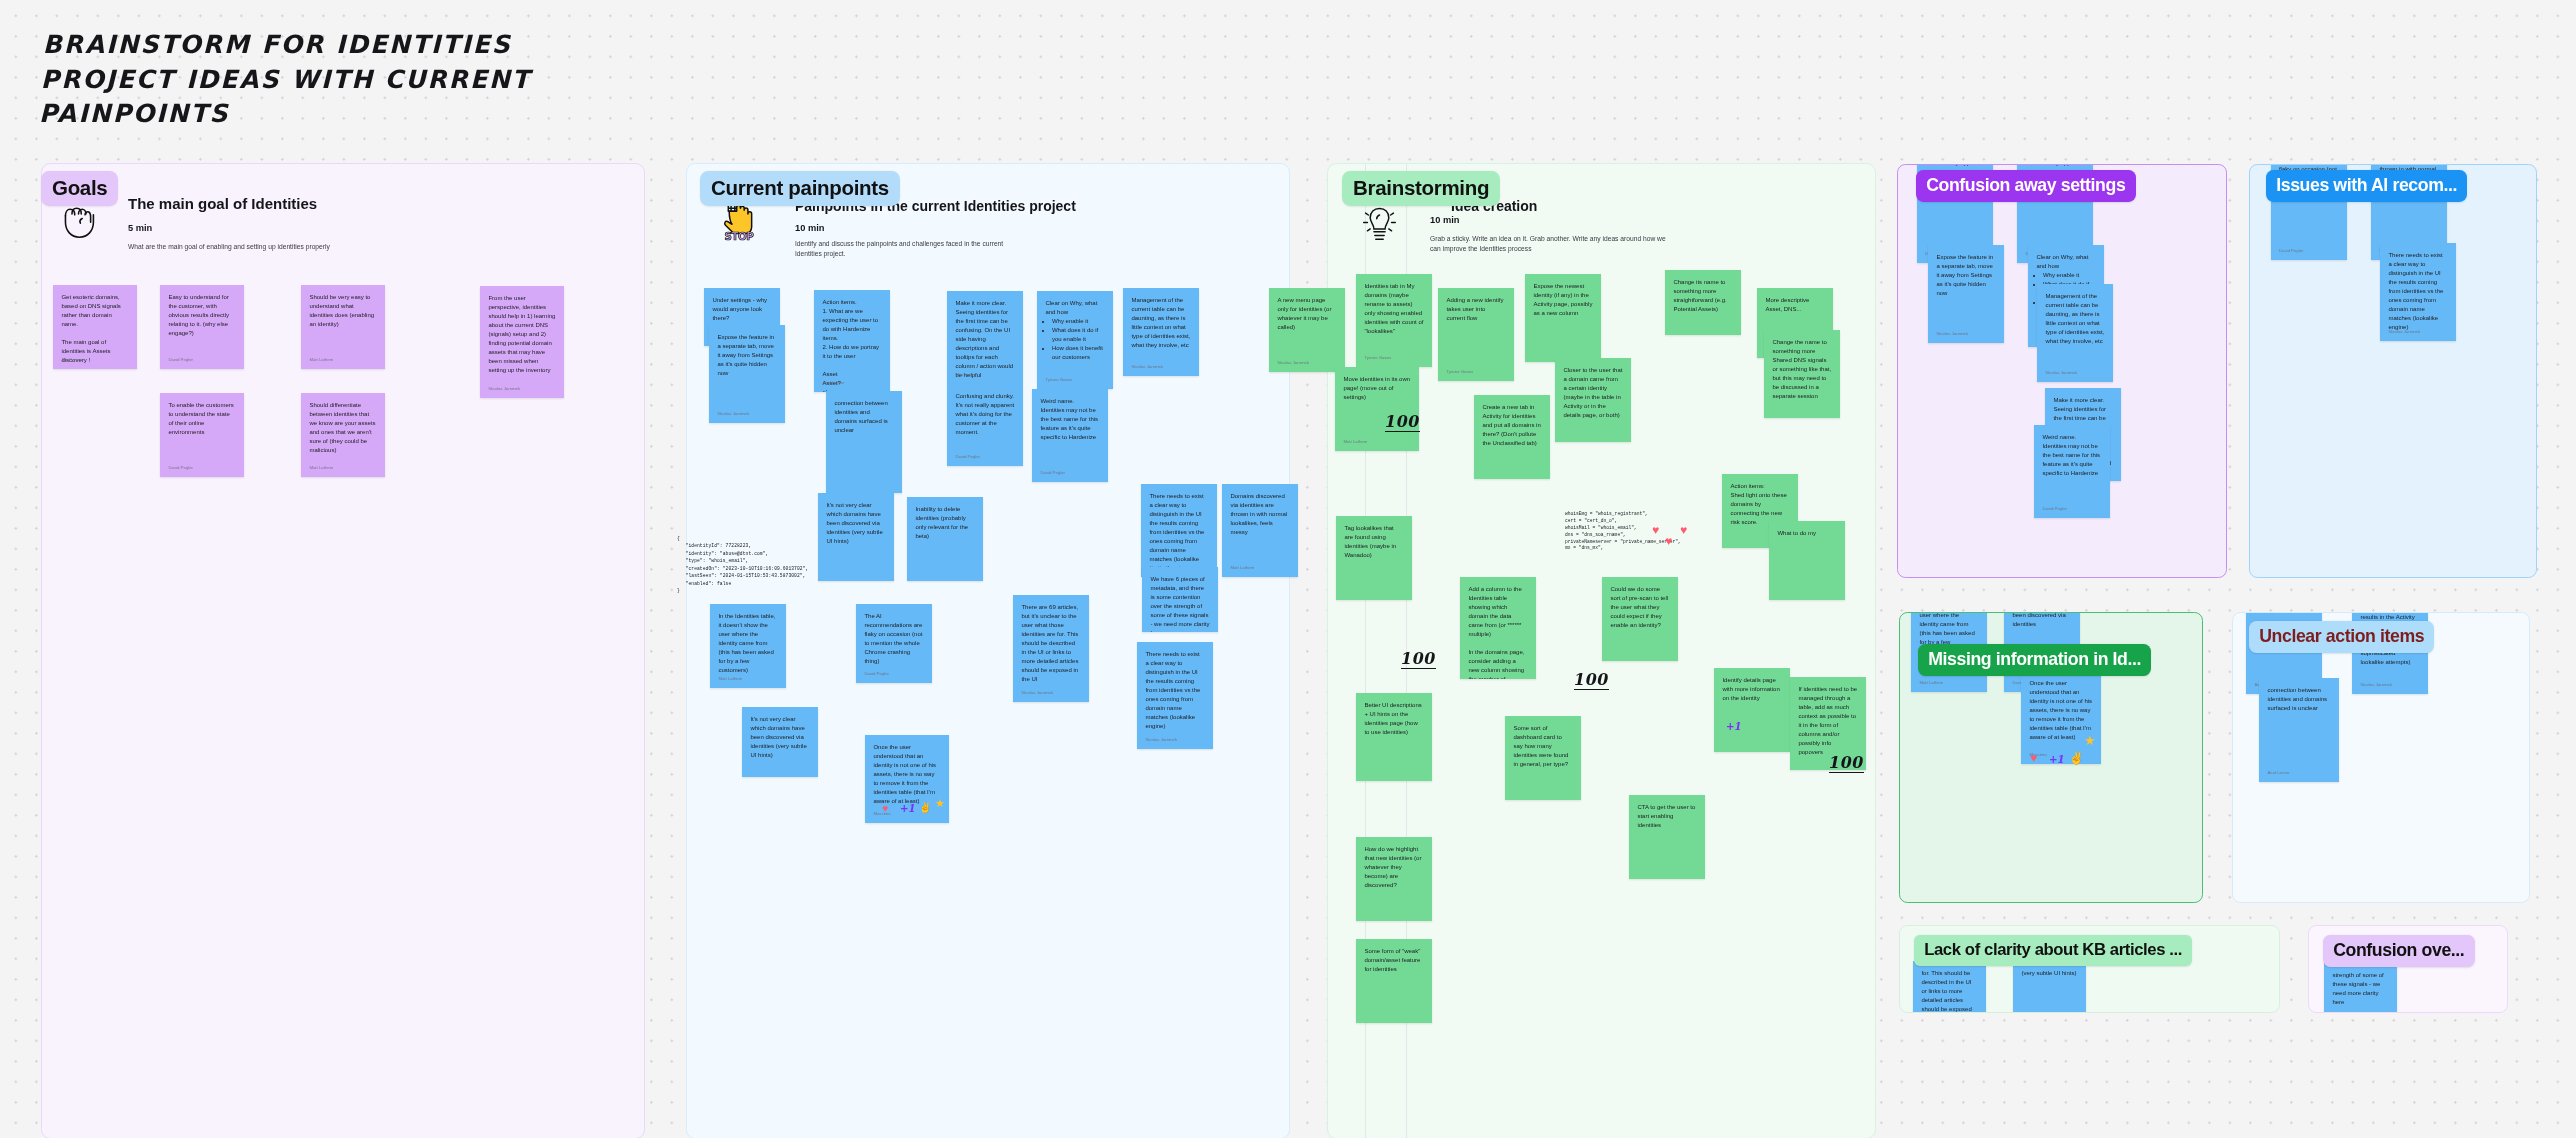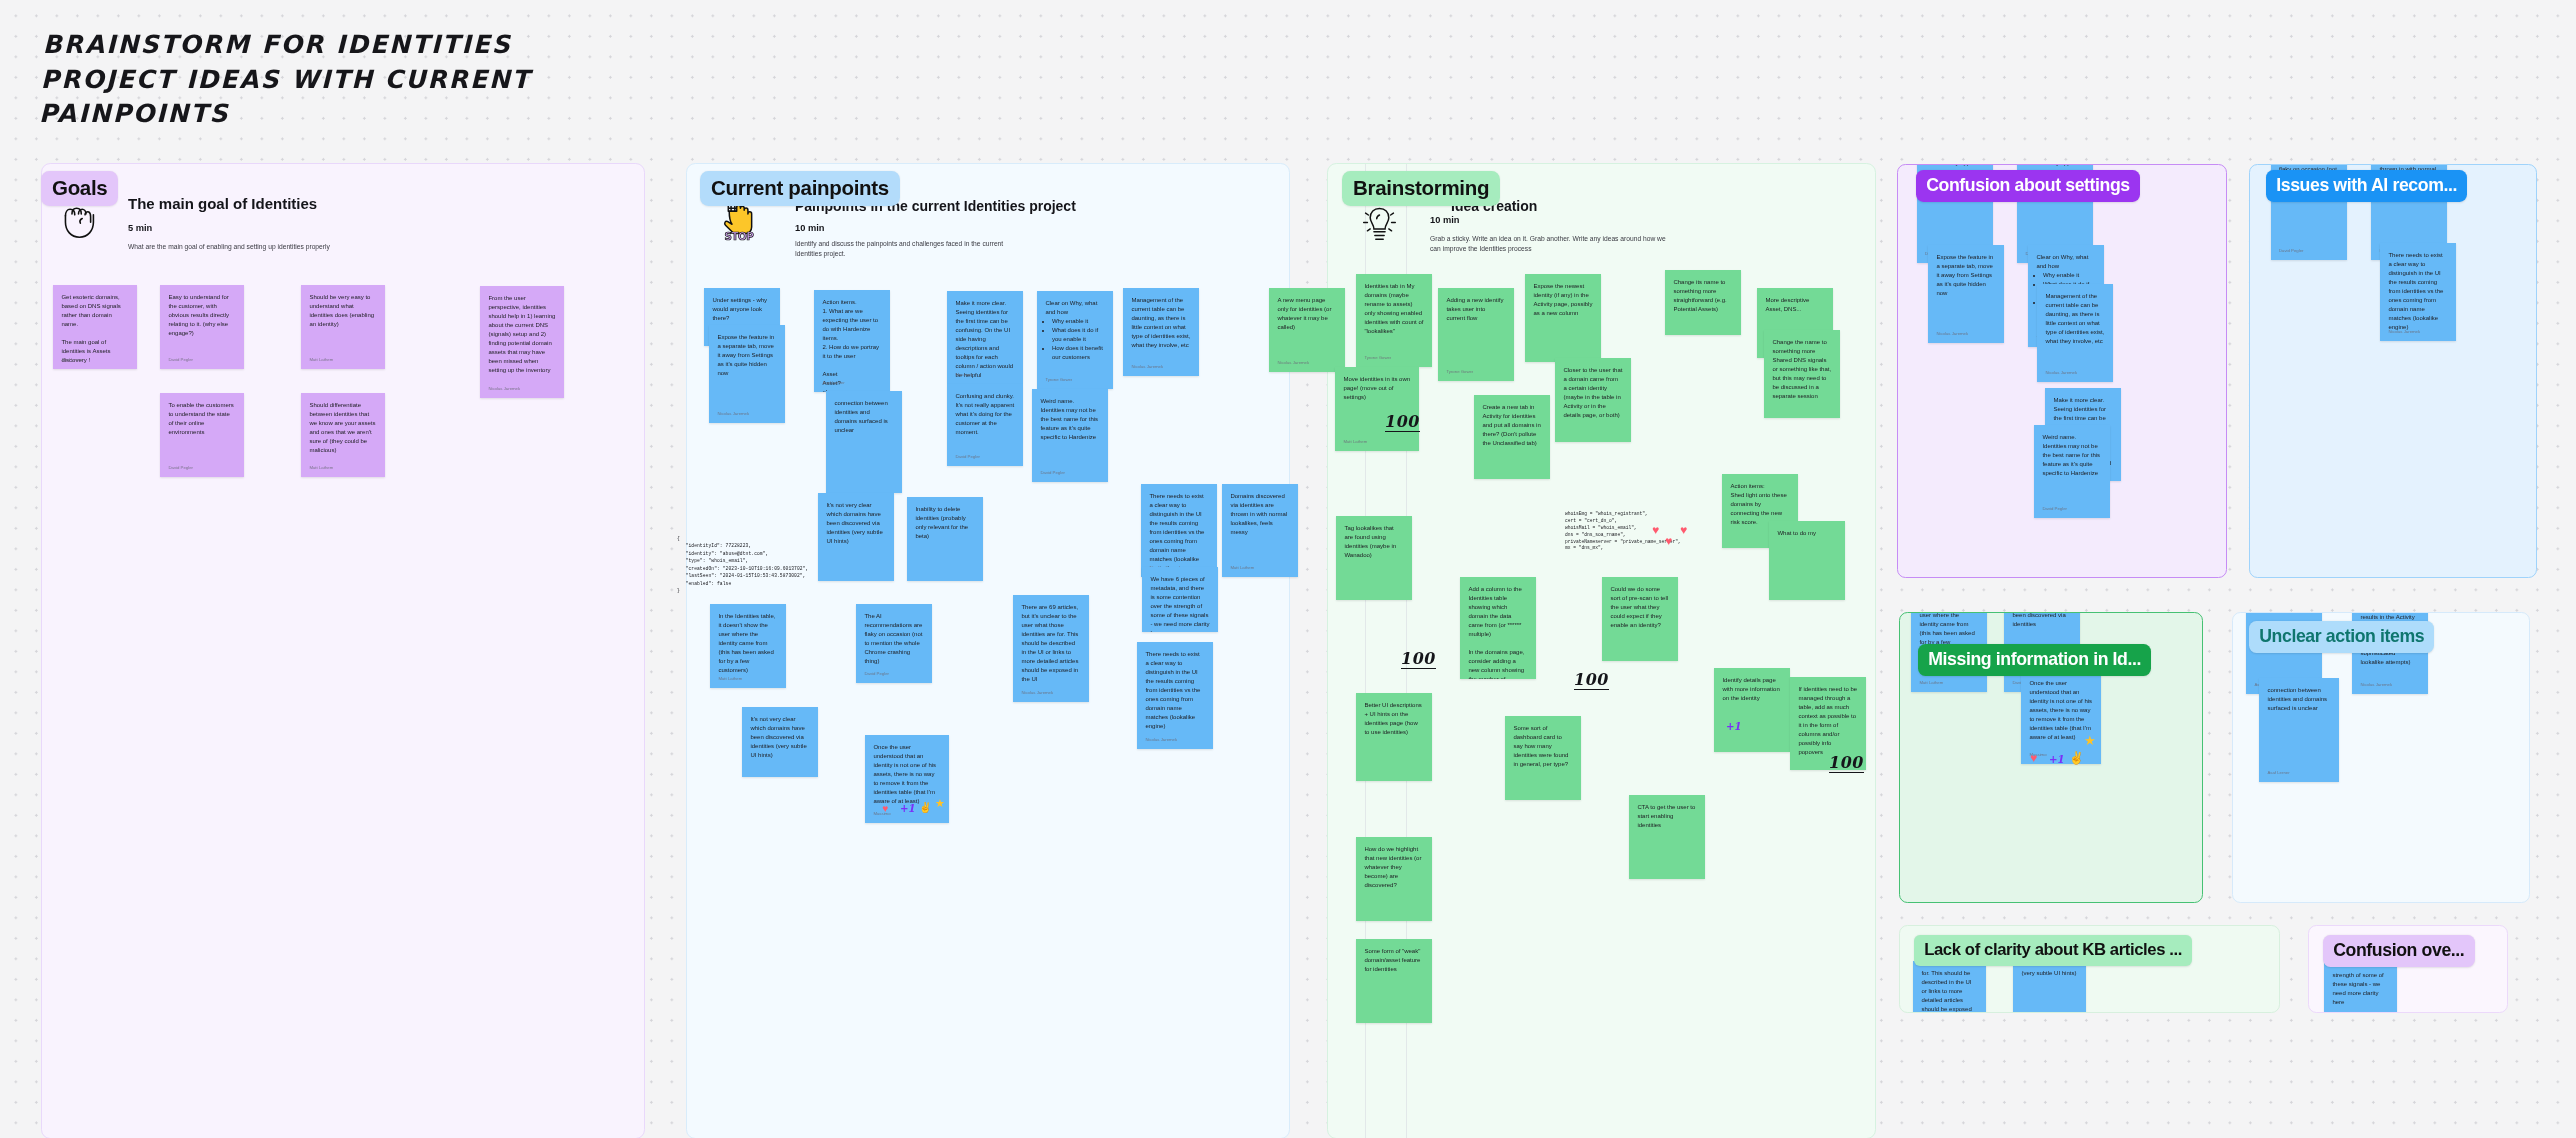--- a/index.html
+++ b/index.html
@@ -170,21 +170,21 @@
     white-space: nowrap;
     box-shadow: 0 0.9px 1.9px rgba(0,0,0,.10);
   }
   .c-purple { background: #f4ebfd; border: 0.9px solid #c68cf5; }
   .c-purple-h { background: #9b35f0; color: #ffffff; }
   .c-blue   { background: #e4f2fe; border: 0.9px solid #9fd3fb; }
   .c-blue-h { background: #1a93f5; color: #ffffff; }
   .c-green  { background: #e3f6e9; border: 0.9px solid #46c173; }
   .c-green-h { background: #16a34a; color: #ffffff; }
   .c-white  { background: #f4fafe; border: 0.9px solid #d6eafb; }
-  .c-white-h { background: #aedcfb; color: #0f766e; }
+  .c-white-h { background: #aedcfb; color: #7f1d1d; }
   .c-lgreen { background: #effaf2; border: 0.9px solid #d7f0de; }
   .c-lgreen-h { background: #a6ecbe; color: #111111; }
   .c-lav    { background: #fbf6fe; border: 0.9px solid #ecd9fb; }
   .c-lav-h  { background: #e3c6fa; color: #111111; }
 
   
   .vline { position: absolute; width: 0.9px; background: #dfe3e6; opacity: .8; }
 </style>
 </head>
 <body>
@@ -492,21 +492,21 @@
     </div>
     <div class="note n-blue" style="left:147px; top:223px; width:76px; height:93px;">
       <div class="body">Make it more clear. Seeing identities for the first time can be confusing. On the UI side having descriptions and tooltips for each column / action would be helpful</div>
       <div class="author">Massimo</div>
     </div>
     <div class="note n-blue" style="left:136px; top:260px; width:76px; height:93px;">
       <div class="body">Weird name. Identities may not be the best name for this feature as it's quite specific to Hardenize</div>
       <div class="author">David Pegler</div>
     </div>
   </div>
-  <div class="cluster-head c-purple-h" style="left:1916px; top:170px;">Confusion about settings</div>
+  <div class="cluster-head c-purple-h" style="left:1916px; top:170px;">Confusion away settings</div>
 
   <div class="cluster c-blue" style="left:2249px; top:164px; width:288px; height:414px; overflow:hidden;">
     <div class="note n-blue" style="left:20.5px; top:-26px; width:76px; height:121px;">
       <div class="body">The AI recommendations are flaky on occasion (not to mention the whole Chrome crashing thing)</div>
       <div class="author">David Pegler</div>
     </div>
     <div class="note n-blue" style="left:121px; top:-26px; width:76px; height:121px;">
       <div class="body">Domains discovered via identities are thrown in with normal lookalikes, feels messy</div>
       <div class="author">Matt Lathem</div>
     </div>

